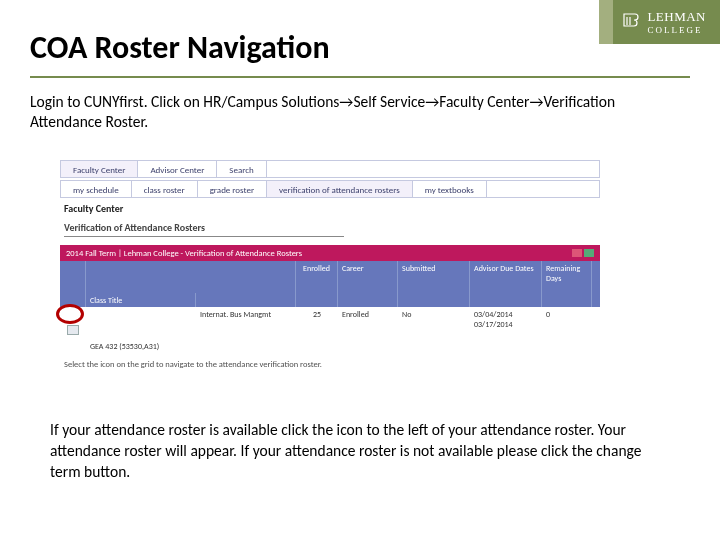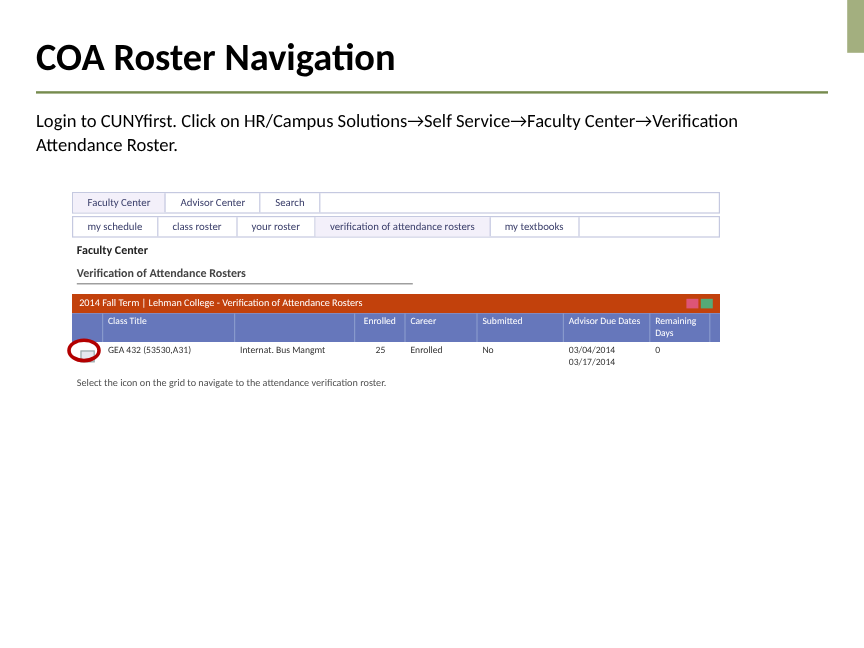--- a/index.html
+++ b/index.html
@@ -16,58 +16,69 @@
   .intro { position: absolute; top: 92px; left: 30px; width: 640px; font-size: 15.5px; line-height: 1.3; color: #000; }
   .shot { position: absolute; top: 160px; left: 60px; width: 540px; }
   .tablike { height: 18px; border: 1px solid #c5c9e0; margin-bottom: 2px; display: flex; align-items: center; font-size: 9px; color: #3a3e6a; }
   .tablike .seg { border-right: 1px solid #c5c9e0; padding: 0 12px; height: 100%; display: flex; align-items: center; }
   .tablike .seg.active { background: #f3f0fa; }
   .facultyctr { font-weight: bold; font-size: 10px; margin: 4px 0 6px 4px; color: #222; }
   .subhead { font-weight: bold; font-size: 10px; color: #444; margin: 2px 0 8px 4px; border-bottom: 1px solid #888; padding-bottom: 2px; width: 280px; }
   .termrow { display: flex; align-items: center; gap: 10px; margin-left: 4px; margin-bottom: 10px; font-size: 9px; }
   .chterm { border: 1px solid #888; background: #fafafa; font-size: 8.5px; padding: 1px 6px; color: #2a5a2a; position: relative; }
   .chterm-circle { position: absolute; left: -6px; top: -6px; width: 66px; height: 22px; border: 3px solid #b30000; border-radius: 50%; pointer-events: none; }
-  .barhead { background: #c2410c; color: #fff; font-size: 8.5px; padding: 3px 6px; display: flex; justify-content: space-between; align-items: center; }
+  .barhead { background: #be185d; color: #fff; font-size: 8.5px; padding: 3px 6px; display: flex; justify-content: space-between; align-items: center; }
   .colhead { display: flex; background: #6677bb; color: #fff; font-size: 8px; }
   .colhead div { padding: 2px 4px; border-right: 1px solid #8899cc; }
   .datarow { display: flex; font-size: 8px; color: #333; }
   .datarow div { padding: 2px 4px; }
   .w0 { width: 26px; display:flex; align-items:center; justify-content:center; }
-  .w1 { width: 110px; } .w2 { width: 100px; } .w3 { width: 42px; text-align: center; } .w4 { width: 60px; } .w5 { width: 72px; } .w6 { width: 72px; } .w7 { width: 50px; }
+  .w1 { width: 110px; margin-top: 32px; } .w2 { width: 100px; } .w3 { width: 42px; text-align: center; } .w4 { width: 60px; } .w5 { width: 72px; } .w6 { width: 72px; } .w7 { width: 50px; }
   .icon-circle { position: absolute; width: 28px; height: 20px; border: 3px solid #b30000; border-radius: 50%; pointer-events: none; }
   .hint { font-size: 8.5px; font-weight: normal; color: #505050; margin-top: 6px; margin-left: 4px; }
   .footer-text { position: absolute; top: 420px; left: 50px; width: 610px; font-size: 15.5px; line-height: 1.35; color: #000; }
   .bar-icons { display:flex; gap:2px; }
   .bar-icons span { width:10px; height:8px; background:#d57; display:block; }
   .bar-icons span:nth-child(2){ background:#5a7; }
   .rowicon { width:12px; height:10px; background:#e5e9ef; border:1px solid #9aa; position:relative; }
 </style>
 </head>
 <body>
 <div class="slide">
 
   <div class="brand-strip">
     <div class="brand-block-left"></div>
+    <div class="brand-block-right">
+      <div class="brand-logo">
+        <svg width="20" height="20" viewBox="0 0 20 20">
+            <path d="M3 2 h11 a3 3 0 0 1 0 6 h-1 a3 3 0 0 1 0 6 h-10 z M6 5 v8 M9 5 v8" stroke="#fff" stroke-width="1.2" fill="none"></path>
+          </svg>
+        <div>
+          <div>LEHMAN</div>
+          <div class="logo-sub">COLLEGE</div>
+        </div>
+      </div>
+    </div>
   </div>
 
   <div class="title">COA Roster Navigation</div>
   <div class="title-underline"></div>
 
   <div class="intro">Login to CUNYfirst. Click on HR/Campus Solutions→Self Service→Faculty Center→Verification Attendance Roster.</div>
 
   <div class="shot">
     <div class="tablike">
       <div class="seg active">Faculty Center</div>
       <div class="seg">Advisor Center</div>
       <div class="seg">Search</div>
     </div>
     <div class="tablike">
       <div class="seg">my schedule</div>
       <div class="seg">class roster</div>
-      <div class="seg">your roster</div>
+      <div class="seg">grade roster</div>
       <div class="seg active">verification of attendance rosters</div>
       <div class="seg">my textbooks</div>
     </div>
 
     <div class="facultyctr">Faculty Center</div>
     <div class="subhead">Verification of Attendance Rosters</div>
 
 
     <div class="barhead">
       <span>2014 Fall Term | Lehman College - Verification of Attendance Rosters</span>
@@ -96,14 +107,15 @@
       <div class="w4">Enrolled</div>
       <div class="w5">No</div>
       <div class="w6"><span>03/04/2014</span> <span>03/17/2014</span></div>
       <div class="w7">0</div>
       <span class="icon-circle" style="left:-4px; top:-3px;"></span>
     </div>
 
     <div class="hint">Select the icon on the grid to navigate to the attendance verification roster.</div>
   </div>
 
+  <div class="footer-text">If your attendance roster is available click the icon to the left of your attendance roster.  Your attendance roster will appear. If your attendance roster is not available please click the change term button.</div>
 
 </div>
 
 </body></html>

